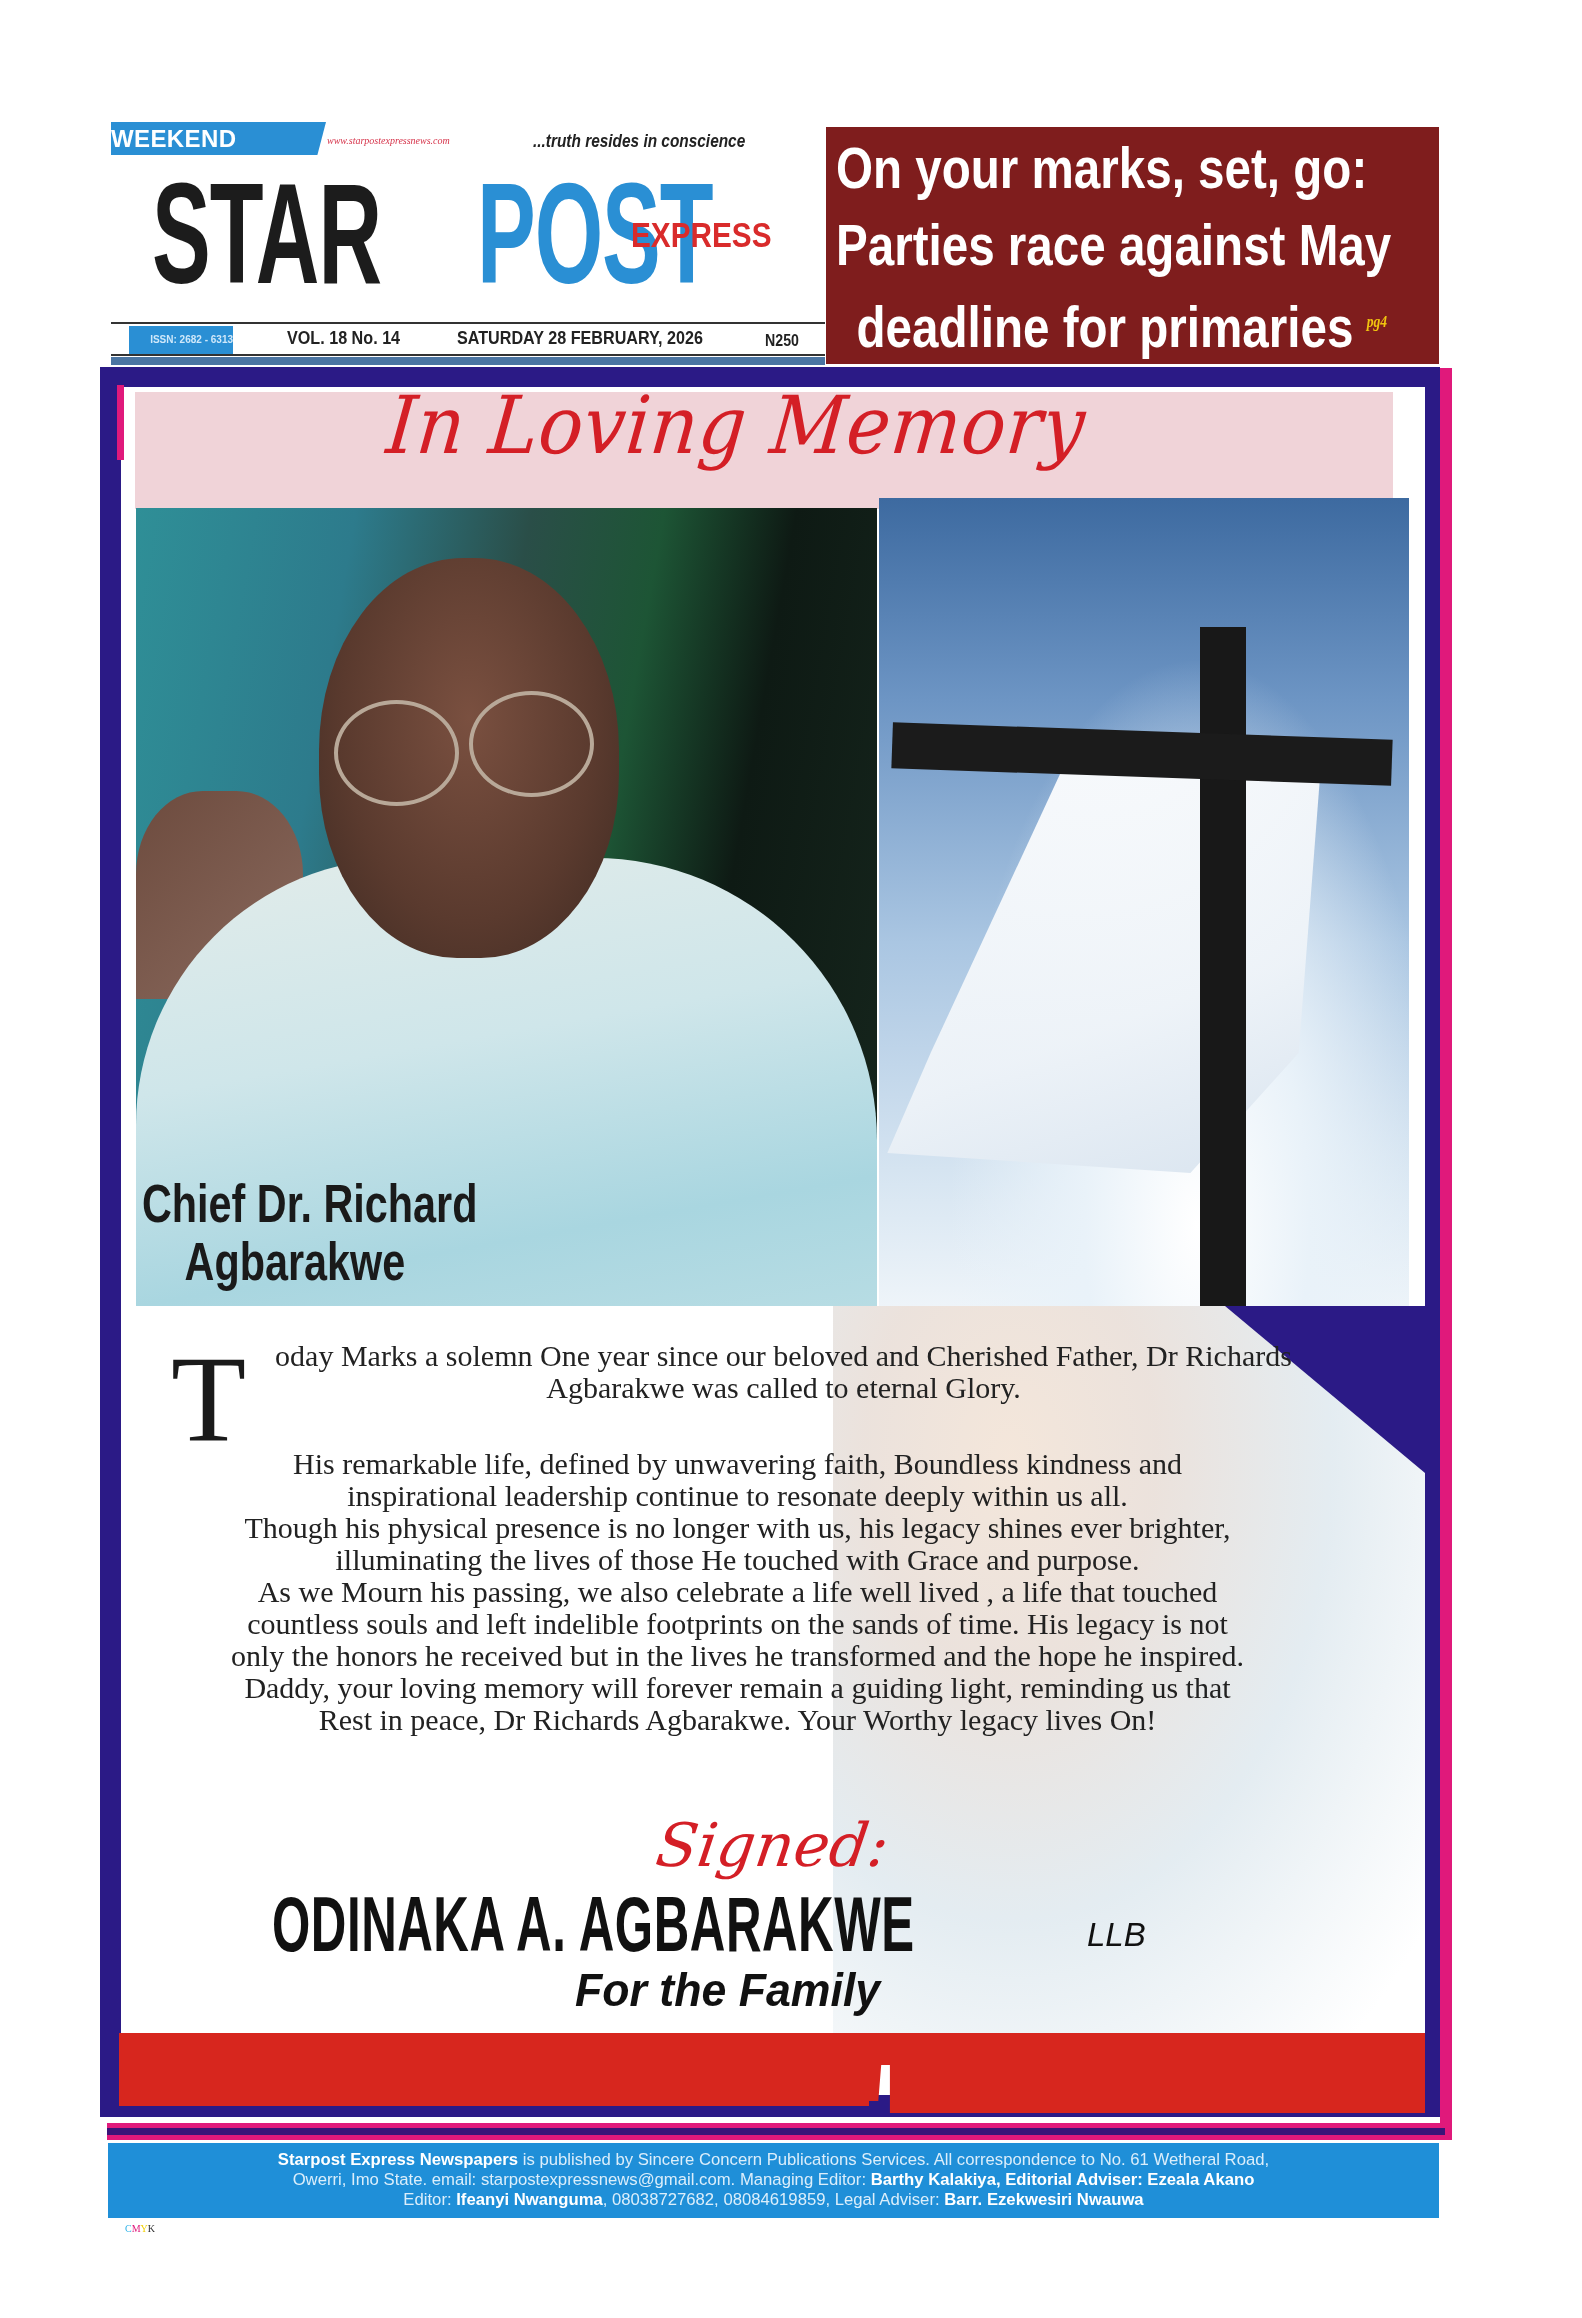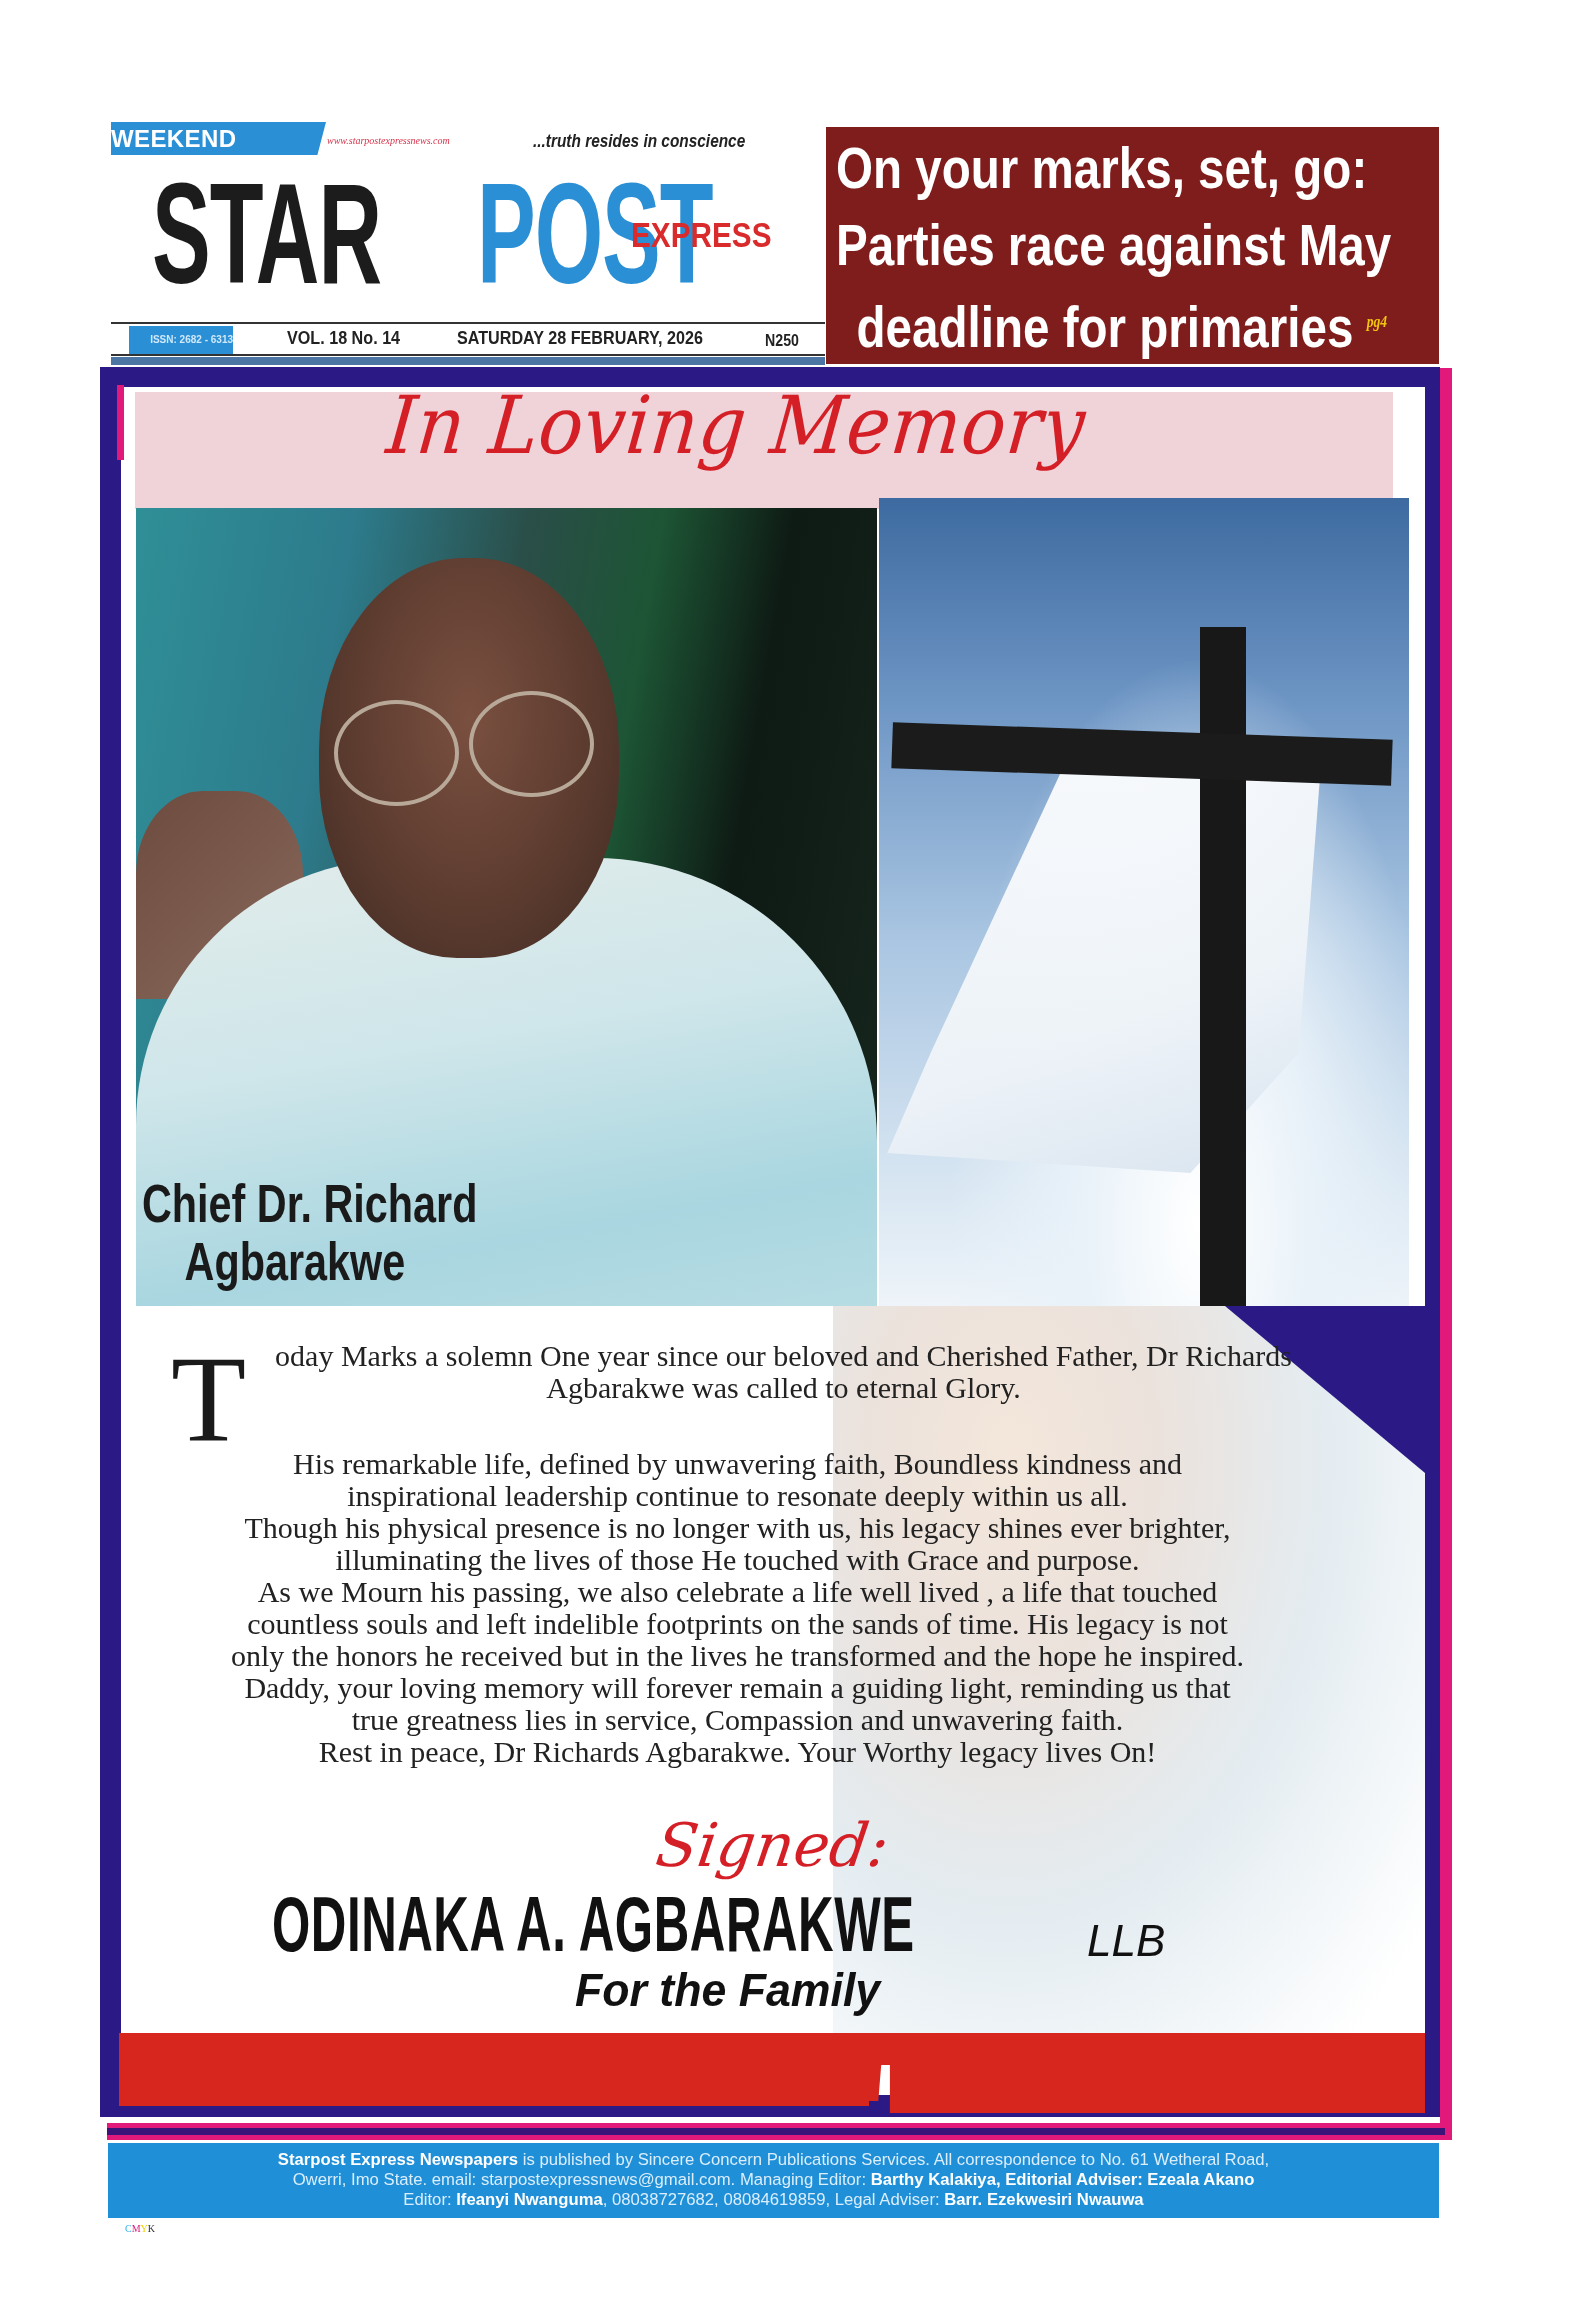--- a/index.html
+++ b/index.html
@@ -56,21 +56,21 @@
   
   .tribute-bg{left:833px;top:1306px;width:592px;height:750px;background:radial-gradient(ellipse at 30% 20%,#f2e2d4 0%,#e8ddd6 25%,#dfe9ef 55%,#ffffff 90%);opacity:0.85;}
   .tribute{left:150px;top:1340px;width:1175px;font-family:"Liberation Serif",serif;font-size:30px;line-height:32px;color:#222;text-align:center;}
   .drop-cap{left:171px;top:1337px;font-family:"Liberation Serif",serif;font-size:123px;line-height:123px;color:#1a1a1a;}
   .tribute p{margin:0;}
   .tribute .p1{padding-left:92px;margin-bottom:44px;}
 
   
   .signed{left:657px;top:1810px;font-family:"DejaVu Serif",serif;font-style:italic;font-size:60px;color:#d41f26;transform:skewX(-8deg);}
   .signer{left:272px;top:1883px;font-weight:bold;font-size:77px;color:#111;line-height:83px;transform:scaleX(0.64);transform-origin:left top;white-space:nowrap;letter-spacing:0.8px;}
-  .llb{left:1087px;top:1916px;font-size:44px;font-style:italic;color:#111;}
+  .llb{left:1087px;top:1916px;font-size:33px;font-style:italic;color:#111;}
   .for-family{left:575px;top:1962px;font-weight:bold;font-style:italic;font-size:47px;color:#111;transform:scaleX(0.95);transform-origin:left top;}
 
   
   .red-left{left:119px;top:2033px;width:750px;height:73px;background:#d7261e;}
   .red-right{left:915px;top:2033px;width:510px;height:80px;background:#d7261e;}
   .red-notch{left:858px;top:2033px;width:58px;height:80px;background:#d7261e;clip-path:polygon(0 0,100% 0,100% 100%,55% 100%,55% 40%,40% 40%,35% 85%,0 85%);}
 
   
   .footer{left:108px;top:2143px;width:1331px;height:75px;background:#1f8fd8;color:#dbeefb;font-size:16.7px;line-height:20px;text-align:center;padding-top:6.7px;box-sizing:border-box;}
   .footer b{color:#ffffff;margin-top:40px;}
@@ -136,21 +136,20 @@
 <div class="abs tribute">
   <p class="p1">oday Marks a solemn One year since our beloved and Cherished Father, Dr Richards Agbarakwe was called to eternal Glory.</p>
   <p>His remarkable life, defined by unwavering faith, Boundless kindness and</p>
   <p>inspirational leadership continue to resonate deeply within us all.</p>
   <p>Though his physical presence is no longer with us, his legacy shines ever brighter,</p>
   <p>illuminating the lives of those He touched with Grace and purpose.</p>
   <p>As we Mourn his passing, we also celebrate a life well lived , a life that touched</p>
   <p>countless souls and left indelible footprints on the sands of time. His legacy is not</p>
   <p>only the honors he received but in the lives he transformed and the hope he inspired.</p>
   <p>Daddy, your loving memory will forever remain a guiding light, reminding us that</p>
-  <p>true greatness lies in service, Compassion and unwavering faith.</p>
   <p>Rest in peace, Dr Richards Agbarakwe. Your Worthy legacy lives On!</p>
 </div>
 
 <div class="abs signed">Signed:</div>
 <div class="abs signer">ODINAKA A. AGBARAKWE</div>
 <div class="abs llb">LLB</div>
 <div class="abs for-family">For the Family</div>
 
 <div class="abs red-left"></div>
 <div class="abs red-notch"></div>

